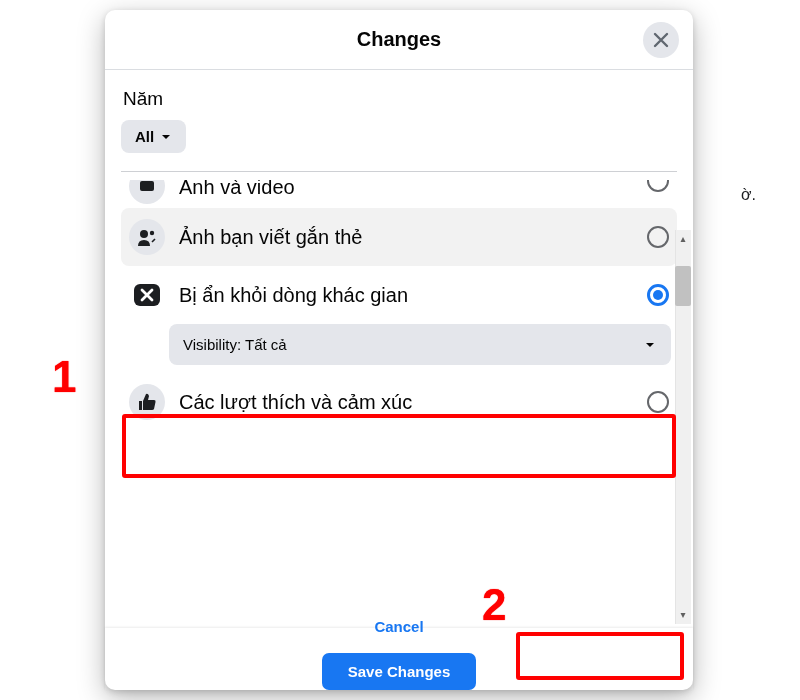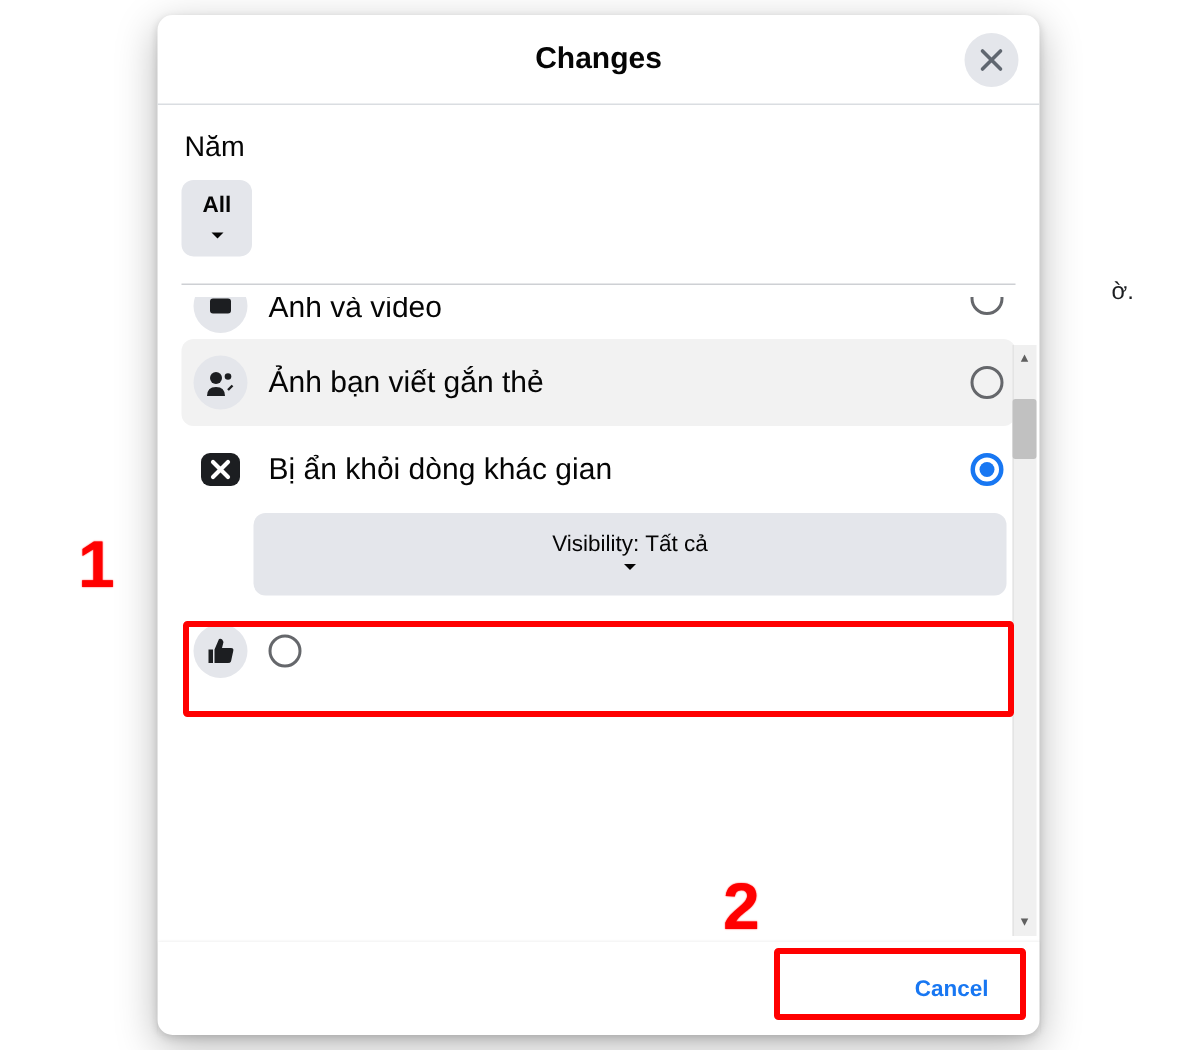--- a/index.html
+++ b/index.html
@@ -76,21 +76,20 @@
       display: inline-flex;
       align-items: center;
       gap: 6px;
       background: #e4e6eb;
       border-radius: 8px;
       padding: 8px 14px;
       font-size: 15px;
       font-weight: 600;
       color: #050505;
       cursor: pointer;
-      flex-direction: column;
     }
     .divider {
       border: none;
       border-top: 1px solid #ced0d4;
       margin: 18px 0 8px 0;
     }
     .category-label {
       font-size: 17px;
       color: #050505;
       margin: 12px 0 6px 2px;
@@ -160,30 +159,30 @@
       background: #e4e6eb;
       border-radius: 8px;
       padding: 12px 14px;
       display: flex;
       align-items: center;
       justify-content: space-between;
       font-size: 15px;
       color: #050505;
       font-weight: 500;
       cursor: pointer;
-      flex-direction: column;
     }
     .modal-footer {
       height: 62px;
       display: flex;
       align-items: center;
       justify-content: flex-end;
       gap: 8px;
       padding: 0 16px;
       box-shadow: 0 -1px 2px rgba(0,0,0,0.08);
+      flex-direction: column;
     }
     .btn-cancel {
       background: transparent;
       border: none;
       color: #1877f2;
       font-size: 15px;
       font-weight: 600;
       padding: 10px 18px;
       border-radius: 6px;
       cursor: pointer;
@@ -318,28 +317,30 @@
           </svg>
       </div>
 
       <div class="item" style="margin-top:8px">
         <div class="icon-circle">
           <svg class="svg-icon" width="22" height="22" viewBox="0 0 22 22">
               <path d="M3 10 L6 10 L6 19 L3 19 Z" fill="#1c1e21"></path>
               <path d="M7 10 L10 3 Q12 2 13 5 L12 9 L18 9 Q20 9 19.5 11 L18 18 Q17.5 19 16 19 L7 19 Z" fill="#1c1e21"></path>
             </svg>
         </div>
+        <div class="item-label">Các lượt thích và cảm xúc</div>
         <div class="radio"></div>
       </div>
 
     </div>
   </div>
 
   <div class="modal-footer">
     <button class="btn-cancel">Cancel</button>
+    <button class="btn-save">Save Changes</button>
   </div>
 
   <div class="scroll-track"></div>
   <div class="scroll-arrow" style="top:222px">▴</div>
   <div class="scroll-thumb"></div>
   <div class="scroll-arrow" style="bottom:68px">▾</div>
 
 </div>
 
 <div class="annot-num" style="left:52px; top:352px">1</div>

